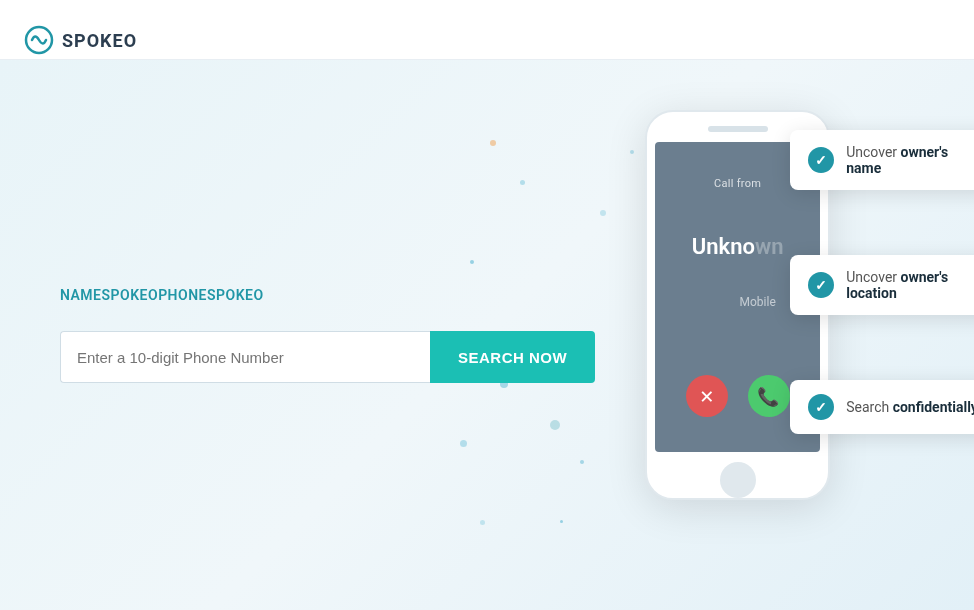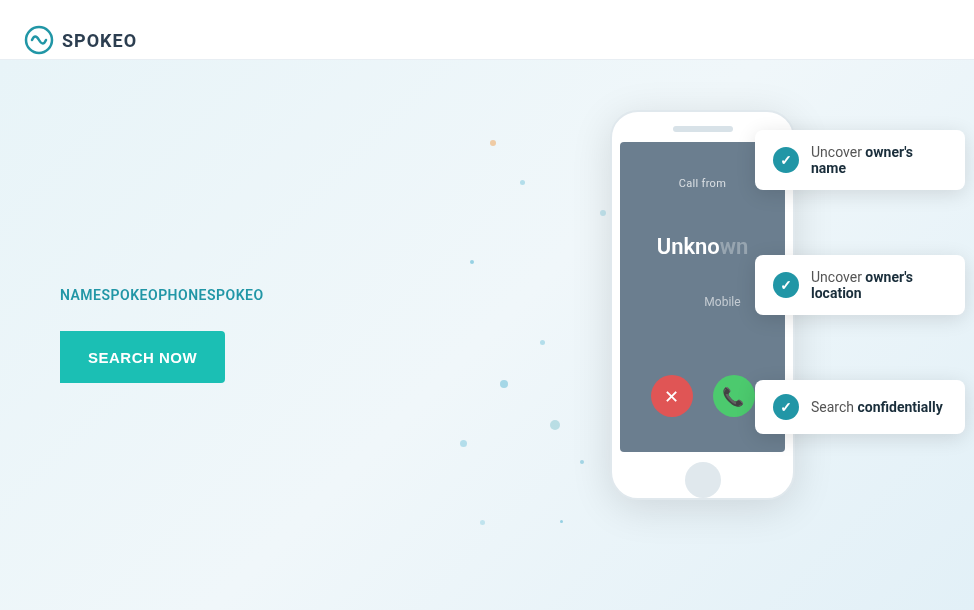--- a/index.html
+++ b/index.html
@@ -251,20 +251,21 @@
   <div class="left-content">
 
     <nav class="nav-links">
       <a class="nav-link" href="#">NAME</a>
       <a class="nav-link" href="#">SPOKEO</a>
       <a class="nav-link" href="#">PHONE</a>
       <a class="nav-link" href="#">SPOKEO</a>
     </nav>
 
     <div class="search-form">
+      <input class="search-input" type="text" placeholder="Enter a 10-digit Phone Number" style="">
       <button class="search-button">SEARCH NOW</button>
     </div>
   </div>
 
   <div class="right-content">
 
     <div class="phone-mockup">
       <div class="phone-speaker"></div>
       <div class="phone-screen">
         <span class="call-from-label">Call from</span>

